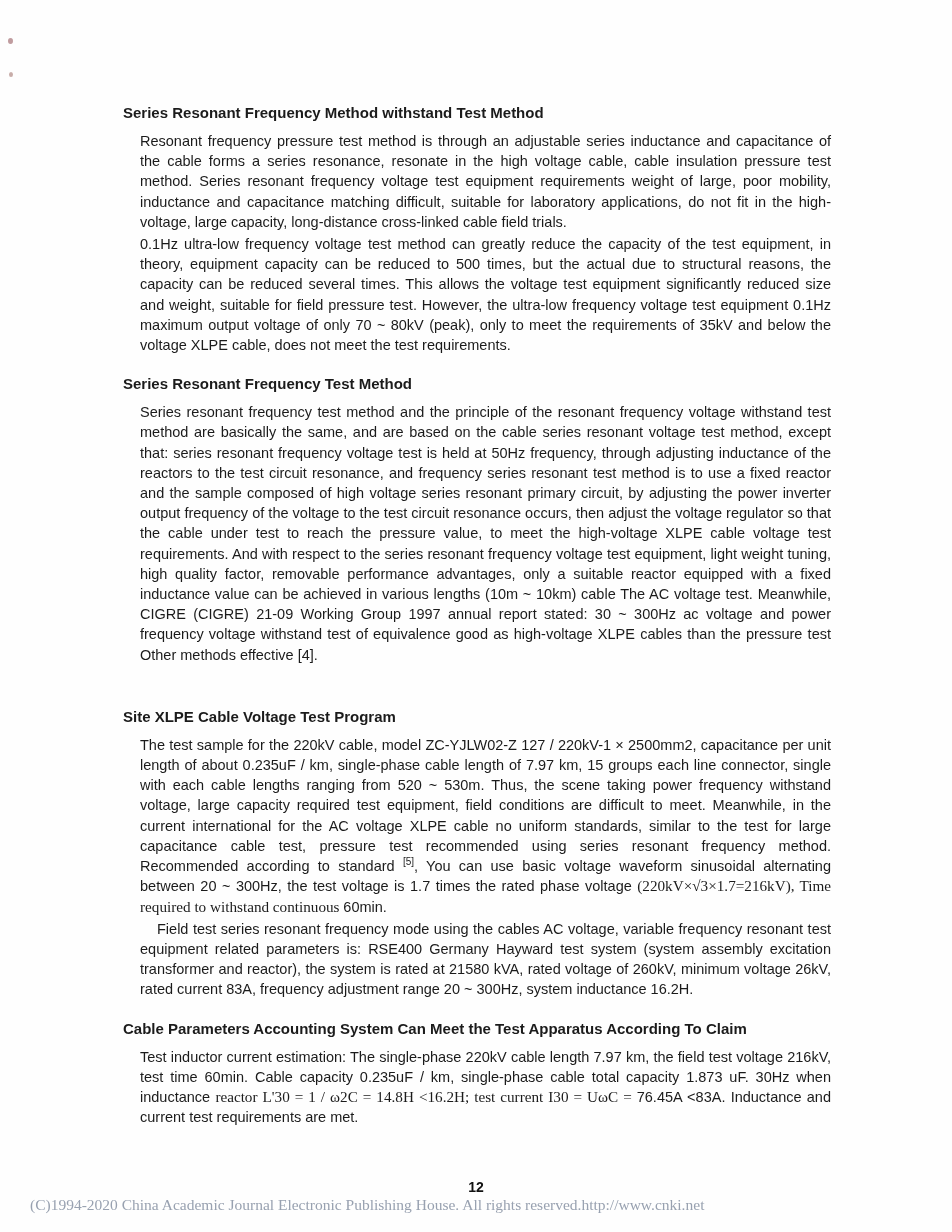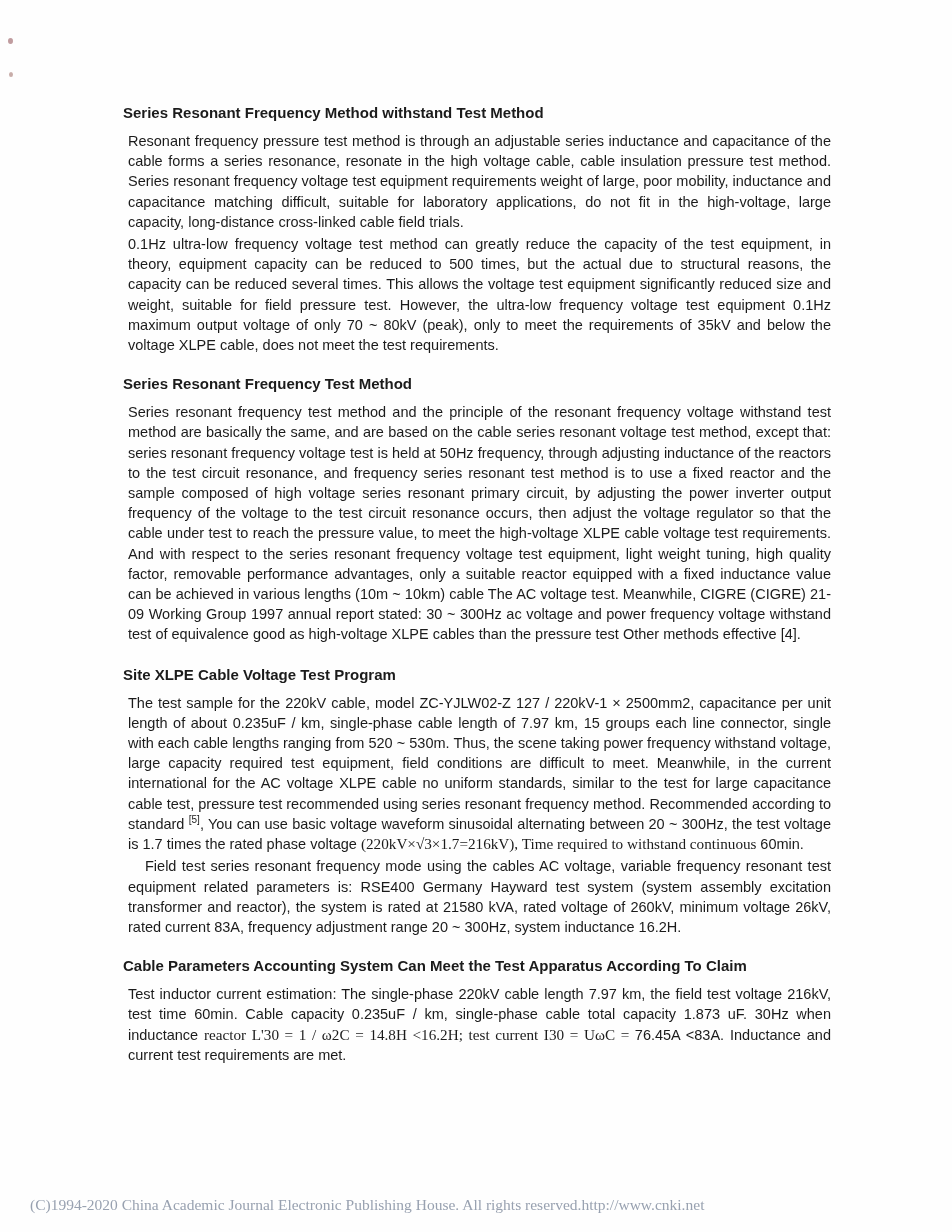--- a/index.html
+++ b/index.html
@@ -19,26 +19,26 @@
     top: 103px;
     width: 708px;
   }
   h2.heading {
     font-size: 15px;
     font-weight: bold;
     margin: 19px 0 9px 0;
     line-height: 19px;
   }
   section:first-child h2.heading { margin-top: 0; }
-  section.section-break h2.heading { margin-top: 20px; }
+  section.section-break h2.heading { margin-top: 42px; }
   p.para {
     font-size: 14.5px;
     line-height: 20.2px;
     text-align: justify;
-    margin: 0 0 2px 5px;
+    margin: 0 0 2px 17px;
   }
   p.para.indent { text-indent: 17px; }
   .serif {
     font-family: "Liberation Serif", serif;
     font-size: 15.2px;
   }
   sup.sup {
     font-size: 10px;
     line-height: 0;
   }
@@ -101,19 +101,20 @@
       <p class="para indent"><span>Field test series resonant frequency mode using the cables AC voltage, variable frequency resonant test equipment related parameters is: RSE400 Germany Hayward test system (system assembly excitation transformer and reactor), the system is rated at 21580 kVA, rated voltage of 260kV, minimum voltage 26kV, rated current 83A, frequency adjustment range 20 ~ 300Hz, system inductance 16.2H.</span></p>
     </section>
 
     <section>
       <h2 class="heading">Cable Parameters Accounting System Can Meet the Test Apparatus According To Claim</h2>
       <p class="para"><span>Test inductor current estimation: The single-phase 220kV cable length 7.97 km, the field test voltage 216kV, test time 60min. Cable capacity 0.235uF / km, single-phase cable total capacity 1.873 uF. 30Hz when inductance </span><span class="serif">reactor L'30 = 1 / ω2C = 14.8H &lt;16.2H; test current I30 = UωC = </span><span> 76.45A &lt;83A. Inductance and current test requirements are met.</span></p>
     </section>
 
   </main>
 
+  <div class="pageno">12</div>
 
   <footer class="footer">
     <span>(C)1994-2020 China Academic Journal Electronic Publishing House. All rights reserved.</span>
     <span>http://www.cnki.net</span>
   </footer>
 
 </div>
 
 </body></html>

